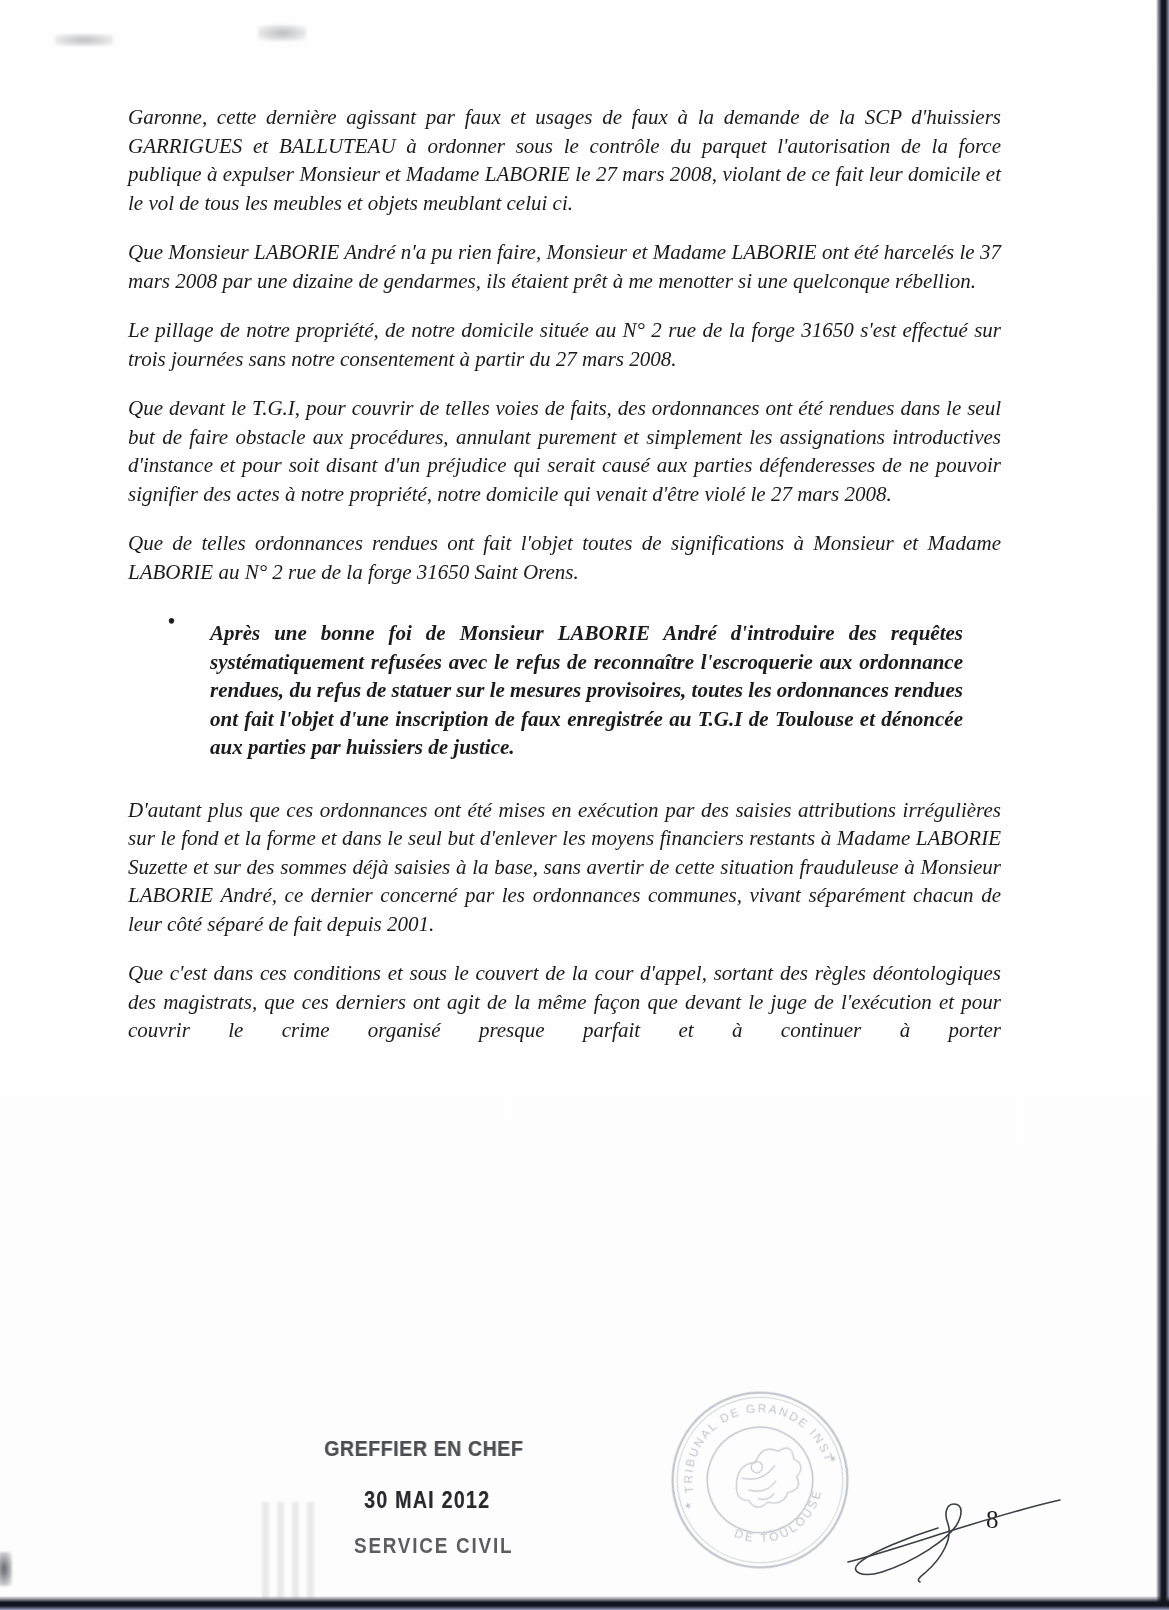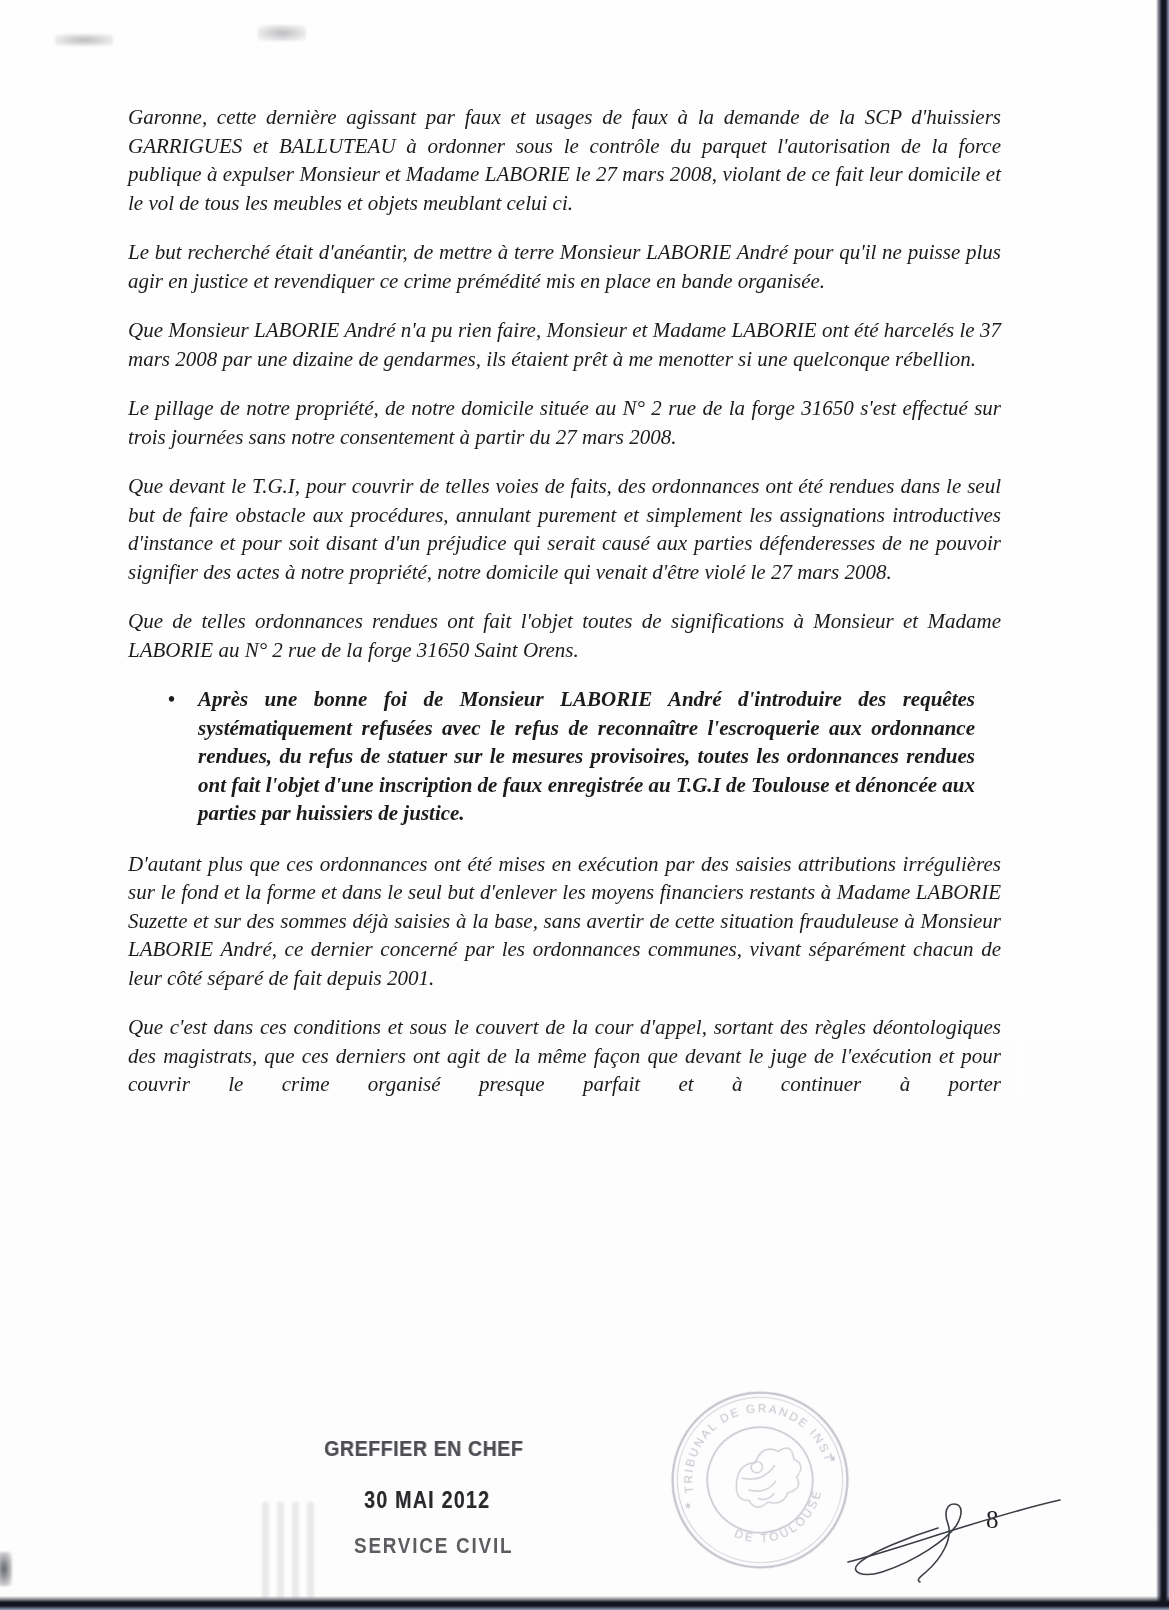--- a/index.html
+++ b/index.html
@@ -33,21 +33,21 @@
     margin: 1px 26px 22px 40px;
   }
   .bullet .dot {
     width: 30px;
     font-weight: bold;
     flex: 0 0 30px;
     font-size: 20px;
   }
   .bullet p {
     flex: 1;
-    margin: 0;
+    margin: 12px;
     font-weight: bold;
     font-style: italic;
   }
 
   
   .stamp {
     position: absolute;
     font-family: "Liberation Sans", sans-serif;
     font-weight: bold;
     white-space: nowrap;
@@ -169,21 +169,20 @@
       <path d="M 75 96 q 8 -20 26 -15 q 13 -17 27 -4 q 17 -5 13 13 q 11 10 -3 19 q 3 14 -14 13 q -9 12 -23 3 q -16 7 -19 -8 q -14 -4 -7 -21 z"></path>
       <path d="M 82 92 q 20 12 38 -2"></path>
       <path d="M 85 106 q 17 11 31 0"></path>
       <circle cx="101" cy="86" r="6"></circle>
       <path d="M 92 118 q 9 7 18 0"></path>
     </g>
   </svg>
 
   <div class="content">
     <p>Garonne, cette dernière agissant par faux et usages de faux à la demande de la SCP d'huissiers GARRIGUES et BALLUTEAU à ordonner sous le contrôle du parquet l'autorisation de la force publique à expulser Monsieur et Madame LABORIE le 27 mars 2008, violant de ce fait leur domicile et le vol de tous les meubles et objets meublant celui ci.</p>
-    <p>Le but recherché était d'anéantir, de mettre à terre Monsieur LABORIE André pour qu'il ne puisse plus agir en justice et revendiquer ce crime prémédité mis en place en bande organisée.</p>
     <p>Que Monsieur LABORIE André n'a pu rien faire, Monsieur et Madame LABORIE ont été harcelés le 37 mars 2008 par une dizaine de gendarmes, ils étaient prêt à me menotter si une quelconque rébellion.</p>
     <p>Le pillage de notre propriété, de notre domicile située au N° 2 rue de la forge 31650 s'est effectué sur trois journées sans notre consentement à partir du 27 mars 2008.</p>
     <p>Que devant le T.G.I, pour couvrir de telles voies de faits, des ordonnances ont été rendues dans le seul but de faire obstacle aux procédures, annulant purement et simplement les assignations introductives d'instance et pour soit disant d'un préjudice qui serait causé aux parties défenderesses de ne pouvoir signifier des actes à notre propriété, notre domicile qui venait d'être violé le 27 mars 2008.</p>
     <p>Que de telles ordonnances rendues ont fait l'objet toutes de significations à Monsieur et Madame LABORIE au N° 2 rue de la forge 31650 Saint Orens.</p>
 
     <div class="bullet">
       <span class="dot">•</span>
       <p>Après une bonne foi de Monsieur LABORIE André d'introduire des requêtes systématiquement refusées avec le refus de reconnaître l'escroquerie aux ordonnance rendues, du refus de statuer sur le mesures provisoires, toutes les ordonnances rendues ont fait l'objet d'une inscription de faux enregistrée au T.G.I de Toulouse et dénoncée aux parties par huissiers de justice.</p>
     </div>
 

